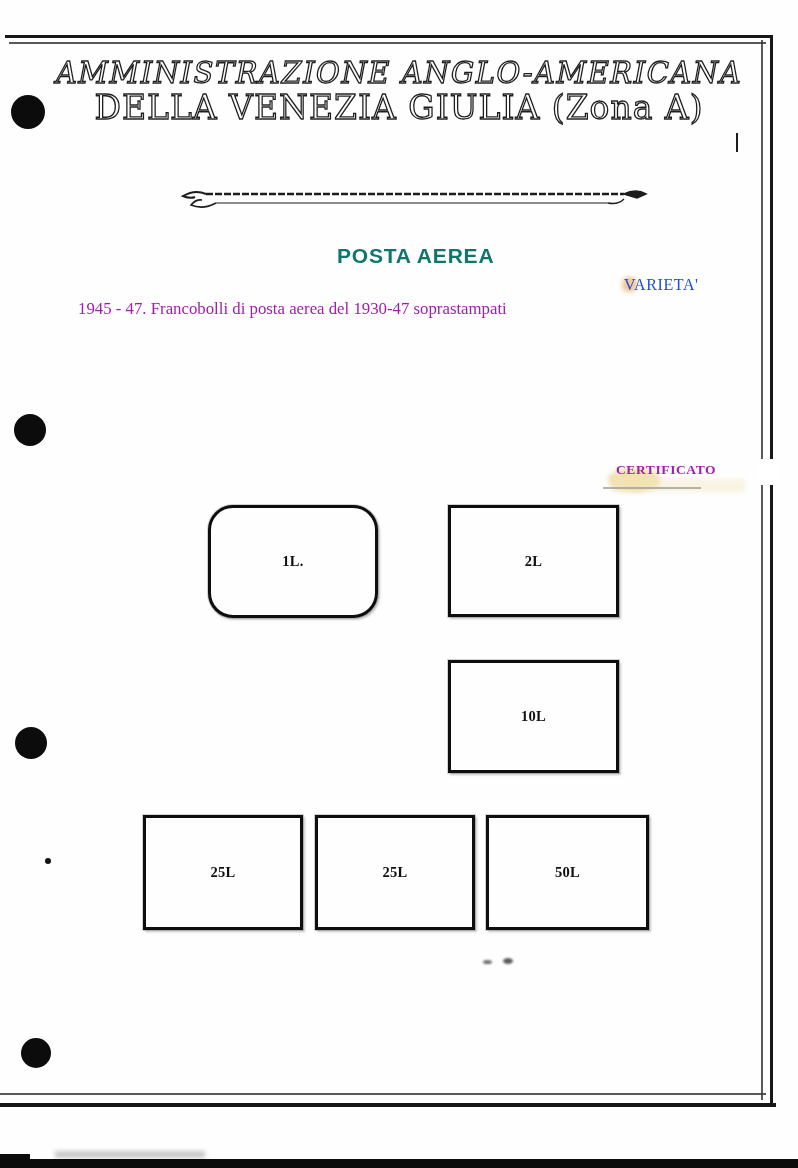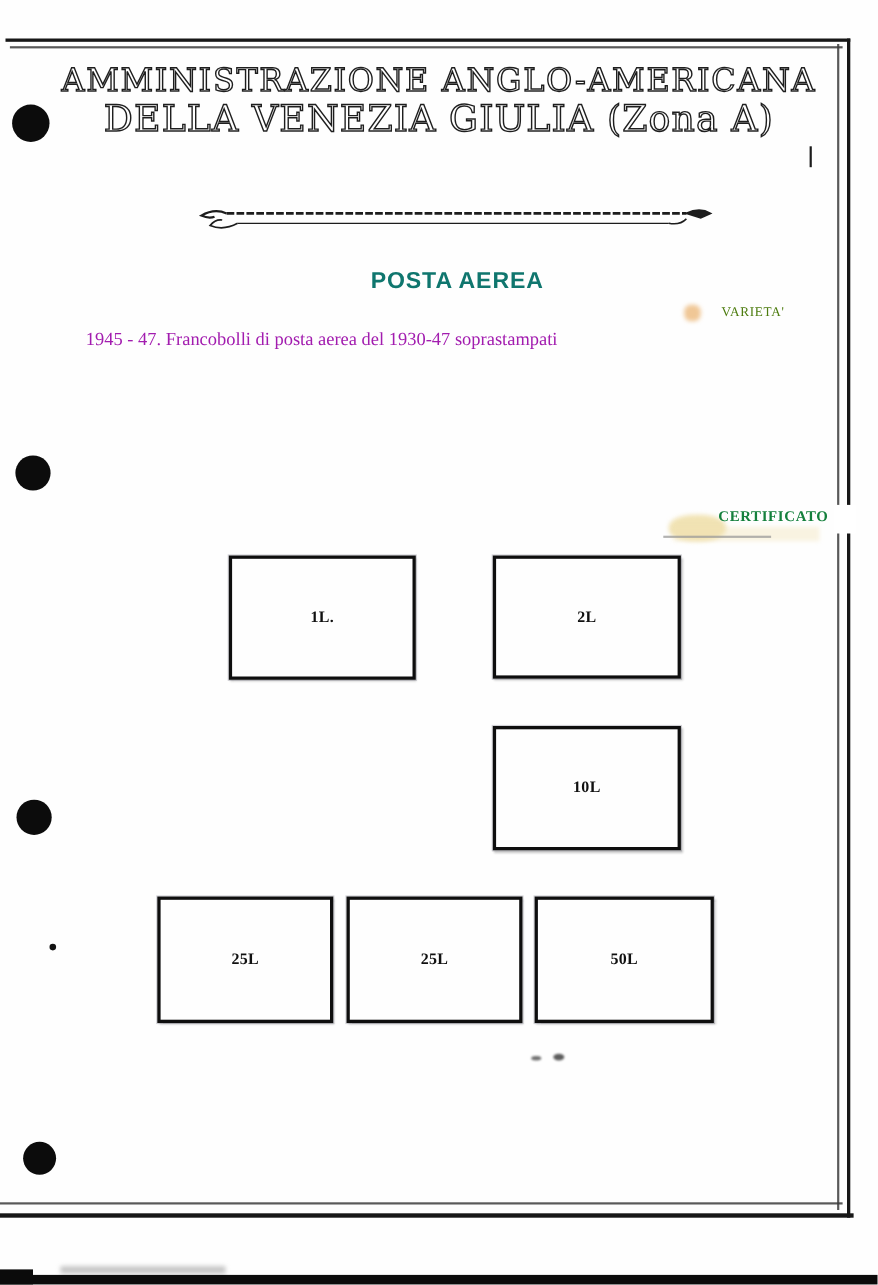--- a/index.html
+++ b/index.html
@@ -13,36 +13,36 @@
 
   
   .hole{position:absolute;border-radius:50%;background:#0c0c0c;}
   .speck{position:absolute;border-radius:50%;}
 
   
   .title{position:absolute;left:0;width:798px;text-align:center;
          font-family:"DejaVu Serif", serif;font-weight:400;color:#ffffff;
          -webkit-text-stroke:1.3px #1e1e1e;white-space:nowrap;}
   @supports not (-webkit-text-stroke:1px black){ .title{color:#222;} }
-  .title1{top:56px;font-size:29px;letter-spacing:1.5px;}
+  .title1{top:56px;font-size:29px;letter-spacing:1.5px;font-style:italic;}
   .title2{top:88px;font-size:33px;letter-spacing:1px;}
   .subtitle{position:absolute;left:0;top:128px;width:798px;text-align:center;
             font-family:"Liberation Sans", sans-serif;font-size:17px;color:#2b2b2b;
             letter-spacing:.2px;}
 
   
   .section-heading{position:absolute;left:337px;top:244px;
             font-family:"Liberation Sans", sans-serif;font-weight:bold;
             font-size:21px;letter-spacing:.8px;color:#0f766e;}
   .note{font-family:"Liberation Serif", serif;letter-spacing:.6px;}
-  .varieta{position:absolute;left:624px;top:276px;font-size:12px;color:#4d7c0f;padding-left:32px;}
+  .varieta{position:absolute;left:624px;top:276px;font-size:16px;color:#1d4ed8;}
   .varieta-tint{position:absolute;left:622px;top:277px;width:15px;height:15px;
             background:rgba(224,134,24,.45);filter:blur(2px);border-radius:40%;}
-  .certificato{position:absolute;left:653px;top:462px;font-size:13.5px;font-weight:600;
-            color:#15803d;}
+  .certificato{position:absolute;left:616px;top:462px;font-size:13.5px;font-weight:600;
+            color:#a21caf;}
   .hl-blob{position:absolute;background:#f1e3b4;border-radius:45%;filter:blur(2px);}
   .hl-wide{position:absolute;background:rgba(241,227,180,.38);filter:blur(2px);}
   .pencil-line{position:absolute;height:2px;background:#9a9a98;opacity:.75;}
 
   .description{position:absolute;left:78px;top:299px;font-size:16.8px;color:#a21caf;}
 
   
   .divider{position:absolute;left:172px;top:182px;}
 
   
@@ -93,21 +93,21 @@
   <div class="section-heading">POSTA AEREA</div>
   <div class="varieta-tint"></div>
   <div class="note varieta">VARIETA'</div>
   <div class="description">1945 - 47. Francobolli di posta aerea del 1930-47 soprastampati</div>
 
   <div class="hl-blob" style="left:608px;top:468px;width:52px;height:24px;"></div>
   <div class="hl-wide" style="left:612px;top:479px;width:133px;height:13px;"></div>
   <div class="pencil-line" style="left:603px;top:487px;width:98px;"></div>
   <div class="note certificato">CERTIFICATO</div>
 
-  <div class="stamp-box" style="left:208px;top:505px;width:164px;height:107px;">
+  <div class="stamp-box" style="left:208px;top:505px;width:164px;height:107px;border-radius:25px;">
     <span class="lbl">1L.</span>
   </div>
   <div class="stamp-box" style="left:448px;top:505px;width:165px;height:106px;">
     <span class="lbl">2L</span>
   </div>
   <div class="stamp-box" style="left:448px;top:660px;width:165px;height:107px;">
     <span class="lbl">10L</span>
   </div>
   <div class="stamp-box" style="left:143px;top:815px;width:154px;height:109px;">
     <span class="lbl">25L</span>

